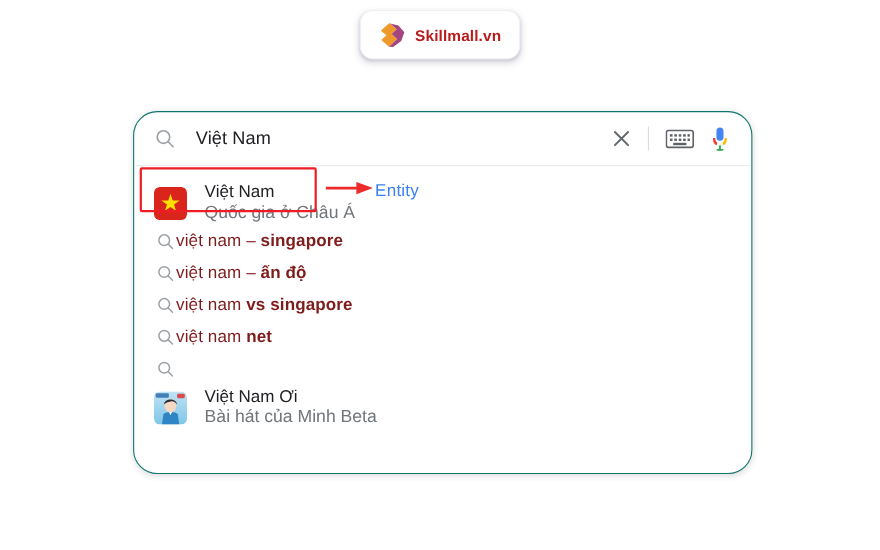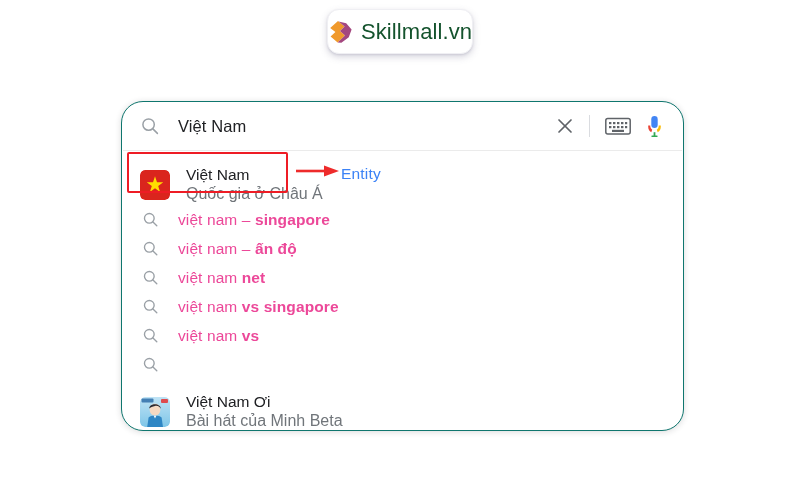--- a/index.html
+++ b/index.html
@@ -16,22 +16,22 @@
     position: absolute; left: 327px; top: 9px;
     width: 146px; height: 45px;
     background: #ffffff;
     border-radius: 12px;
     border: 1px solid #efeff3;
     box-shadow: 0 3px 7px rgba(120,115,145,0.30), 0 1px 2px rgba(120,115,145,0.18);
     display: flex; align-items: center; justify-content: center; gap: 7px;
   }
   .brand-mark { width: 26px; height: 26px; flex: 0 0 26px; display:block; }
   .brand-text {
-    font-size: 22px; letter-spacing: .1px;
-    color: #14532d; font-weight: 400; white-space: nowrap;
+    font-size: 14px; letter-spacing: .1px;
+    color: #b91c1c; font-weight: 700; white-space: nowrap;
   }
 
   
   .sugg-card {
     position: absolute; left: 121px; top: 101px;
     width: 563px; height: 330px;
     background: #ffffff;
     border: 1px solid #0f766e;
     border-top-left-radius: 22px; border-top-right-radius: 22px;
     border-bottom-left-radius: 22px; border-bottom-right-radius: 22px;
@@ -58,37 +58,37 @@
   .hdiv { height: 1px; background: #ebebeb; margin: 0 1px; }
 
   
   .list { padding-top: 6px; }
   .row {
     display: flex; align-items: center;
     height: 29px; padding: 0 18px;
   }
   .row .glyph { width: 20px; height: 20px; flex: 0 0 20px; display:flex; align-items:center; justify-content:center;}
   .row .txt {
-    margin-left: 18px; font-size: 15.5px; color: #ec4899;
+    font-size: 15.5px; color: #7f1d1d;
     white-space: nowrap; letter-spacing: .1px;
   }
   .row .txt b { font-weight: 700; }
 
   
   .rich {
     display: flex; align-items: center;
     height: 41px; padding: 0 18px;
   }
   .rich .thumb { width: 30px; height: 30px; flex: 0 0 30px; border-radius: 5px; overflow: hidden; }
   .rich .meta { margin-left: 16px; line-height: 1.16; }
   .rich .t1 { font-size: 15.5px; color: #202124; white-space: nowrap; }
   .rich .t2 { font-size: 16px; color: #70757a; white-space: nowrap; margin-top: 1px; }
 
   .entity-block { margin-top: 7px; }
-  .song-block { margin-top: 12px; }
+  .song-block { margin-top: 0; }
 
   
   .anno-box {
     position: absolute; left: 127px; top: 152px;
     width: 161px; height: 41px;
     border: 2.4px solid #ee1c25;
     border-radius: 2px;
     pointer-events: none;
   }
   .anno-arrow { position: absolute; left: 296px; top: 164px; width: 44px; height: 14px; }
@@ -180,39 +180,30 @@
           </span>
           <span class="txt"><span>việt nam – </span><b>ấn độ</b></span>
         </div>
         <div class="row">
           <span class="glyph">
             <svg viewBox="0 0 20 20" width="17" height="17">
                 <circle cx="8.6" cy="8.6" r="5.7" fill="none" stroke="#9aa0a6" stroke-width="1.6"></circle>
                 <line x1="12.9" y1="12.9" x2="17.4" y2="17.4" stroke="#9aa0a6" stroke-width="1.6" stroke-linecap="round"></line>
               </svg>
           </span>
+          <span class="txt"><span>việt nam </span><b>vs singapore</b></span>
+        </div>
+        <div class="row">
+          <span class="glyph">
+            <svg viewBox="0 0 20 20" width="17" height="17">
+                <circle cx="8.6" cy="8.6" r="5.7" fill="none" stroke="#9aa0a6" stroke-width="1.6"></circle>
+                <line x1="12.9" y1="12.9" x2="17.4" y2="17.4" stroke="#9aa0a6" stroke-width="1.6" stroke-linecap="round"></line>
+              </svg>
+          </span>
           <span class="txt"><span>việt nam </span><b>net</b></span>
-        </div>
-        <div class="row">
-          <span class="glyph">
-            <svg viewBox="0 0 20 20" width="17" height="17">
-                <circle cx="8.6" cy="8.6" r="5.7" fill="none" stroke="#9aa0a6" stroke-width="1.6"></circle>
-                <line x1="12.9" y1="12.9" x2="17.4" y2="17.4" stroke="#9aa0a6" stroke-width="1.6" stroke-linecap="round"></line>
-              </svg>
-          </span>
-          <span class="txt"><span>việt nam </span><b>vs singapore</b></span>
-        </div>
-        <div class="row">
-          <span class="glyph">
-            <svg viewBox="0 0 20 20" width="17" height="17">
-                <circle cx="8.6" cy="8.6" r="5.7" fill="none" stroke="#9aa0a6" stroke-width="1.6"></circle>
-                <line x1="12.9" y1="12.9" x2="17.4" y2="17.4" stroke="#9aa0a6" stroke-width="1.6" stroke-linecap="round"></line>
-              </svg>
-          </span>
-          <span class="txt"><span>việt nam </span><b>vs</b></span>
         </div>
         <div class="row">
           <span class="glyph">
             <svg viewBox="0 0 20 20" width="17" height="17">
                 <circle cx="8.6" cy="8.6" r="5.7" fill="none" stroke="#9aa0a6" stroke-width="1.6"></circle>
                 <line x1="12.9" y1="12.9" x2="17.4" y2="17.4" stroke="#9aa0a6" stroke-width="1.6" stroke-linecap="round"></line>
               </svg>
           </span>
         </div>
       </div>

